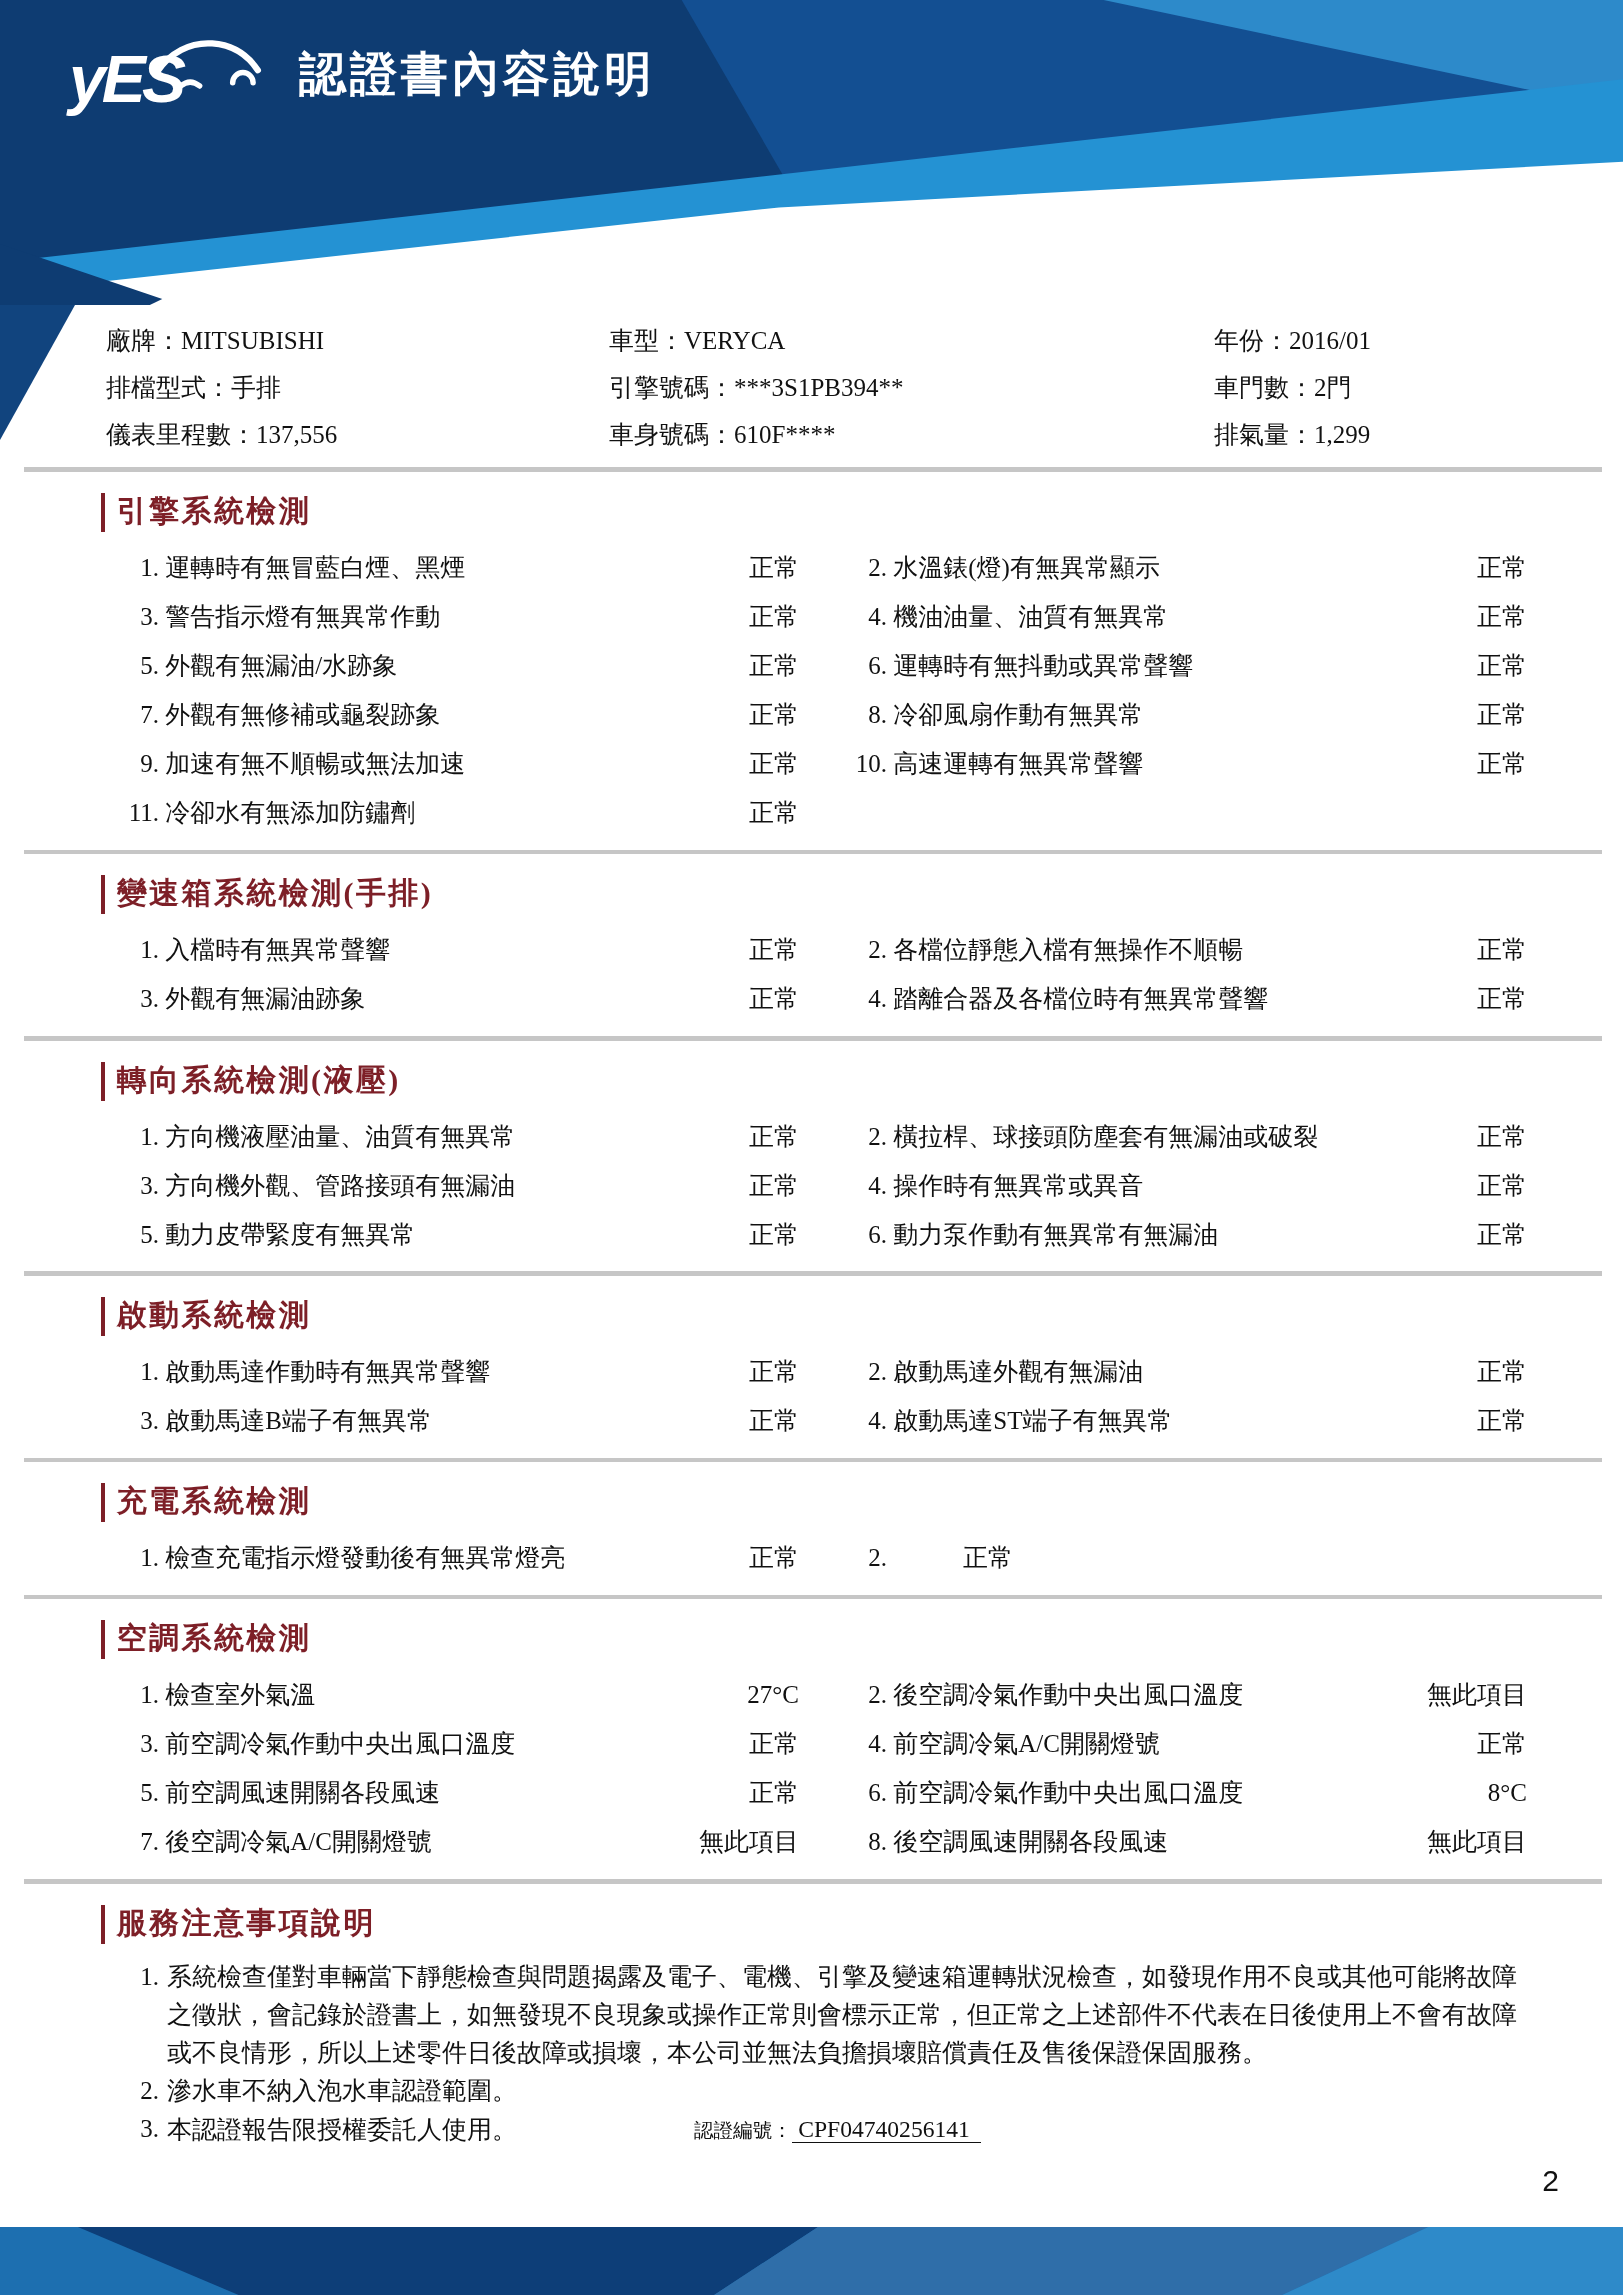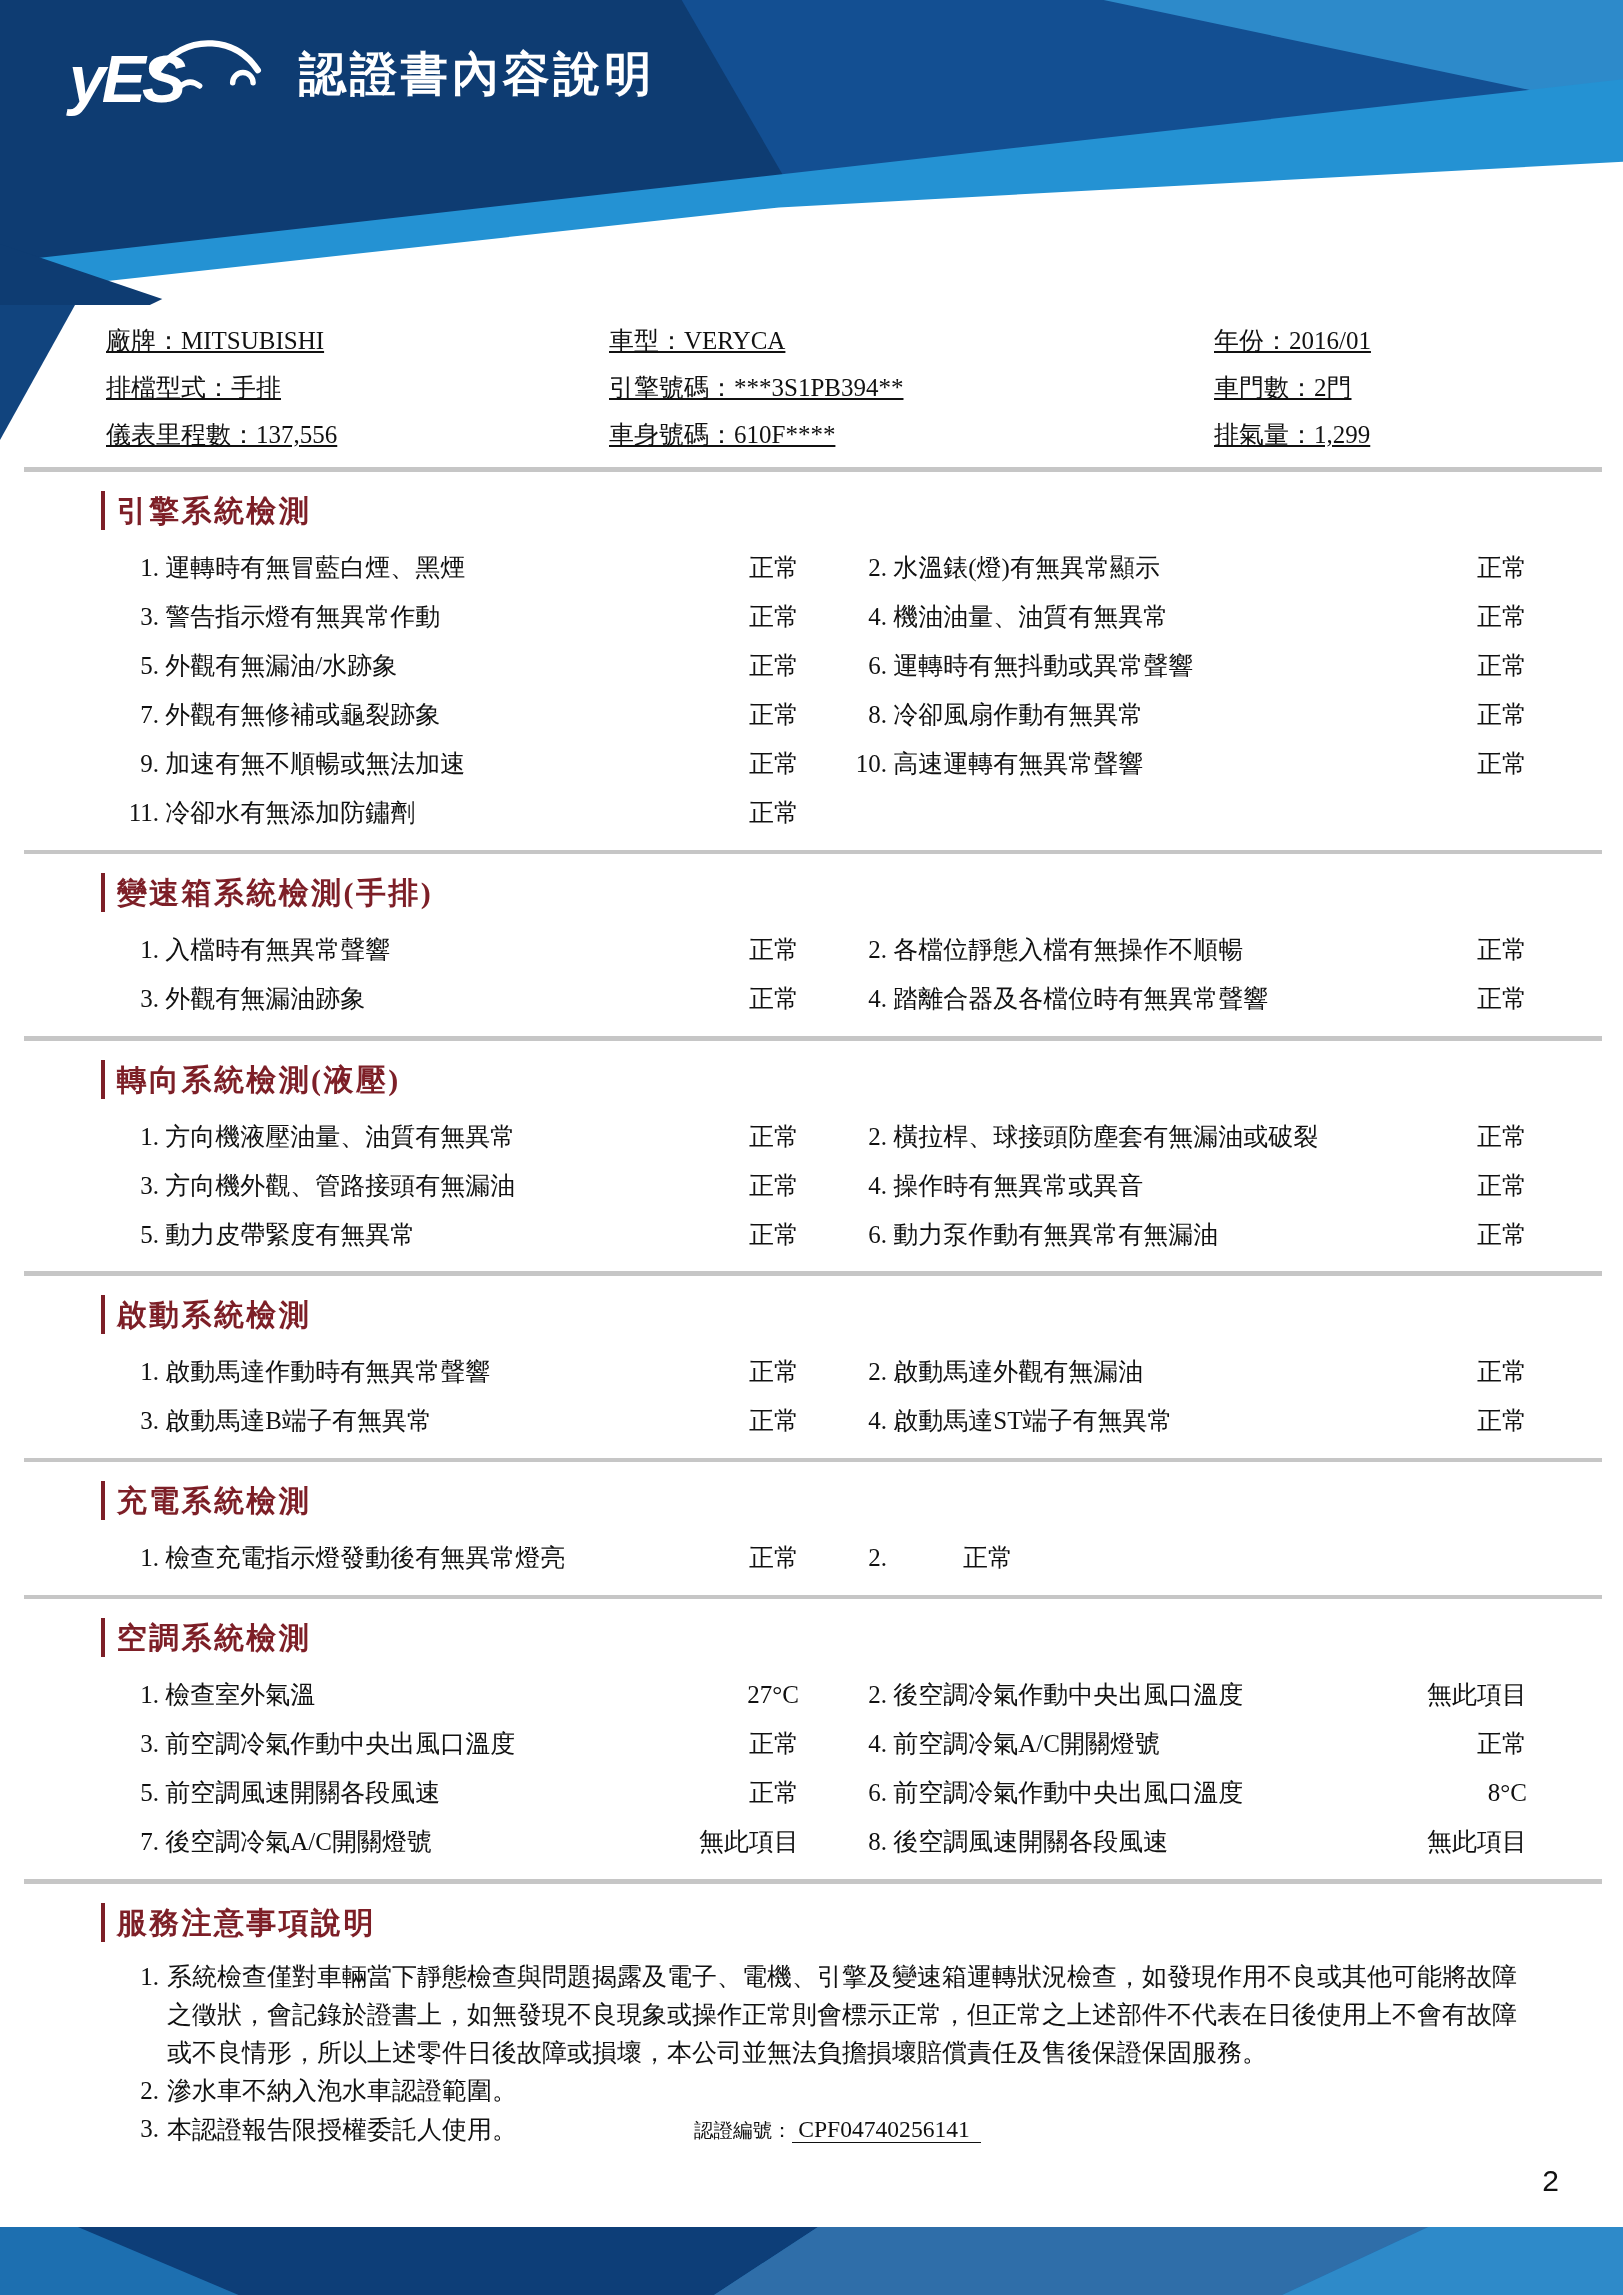--- a/index.html
+++ b/index.html
@@ -34,28 +34,27 @@
     font-family:"Liberation Sans","DejaVu Sans",sans-serif;
     font-weight:bold; font-size:47px; color:#ffffff; letter-spacing:3.9px; line-height:1;
     padding-top:4.7px;
   }
 
   
   .info {
     margin:317px 63px 0 106px; position:relative; z-index:2;
     display:grid; grid-template-columns:503px 605px 1fr;
     line-height:47px;
-    text-decoration:underline;
   }
   .info-cell { white-space:nowrap; }
 
   .rule { height:4.7px; background:#c6c6c6; margin:9.4px 21px 0 23.6px; }
 
   
-  .sec-head { margin:19px 96px 0 101px; display:flex; align-items:flex-start; gap:11.8px; }
+  .sec-head { margin:19px 96px 0 101px; display:flex; align-items:flex-end; gap:11.8px; }
   .sec-bar { width:3.9px; height:39px; background:#7d1f27; flex:none; }
   .sec-title { font-size:30px; font-weight:bold; color:#7d1f27; letter-spacing:2.4px; white-space:nowrap; }
   .sec-items { margin:11px 96px 12.6px 118px; }
   .item-row { display:grid; grid-template-columns:1fr 1fr; column-gap:47px; height:49px; align-items:center; }
   .check-item { display:flex; align-items:baseline; min-width:0; }
   .check-item .num { width:41px; flex:none; text-align:right; }
   .check-item .label { margin-left:6.3px; flex:1; white-space:nowrap; overflow:hidden; }
   .check-item .status { flex:none; width:126px; text-align:right; white-space:nowrap; }
 
   

